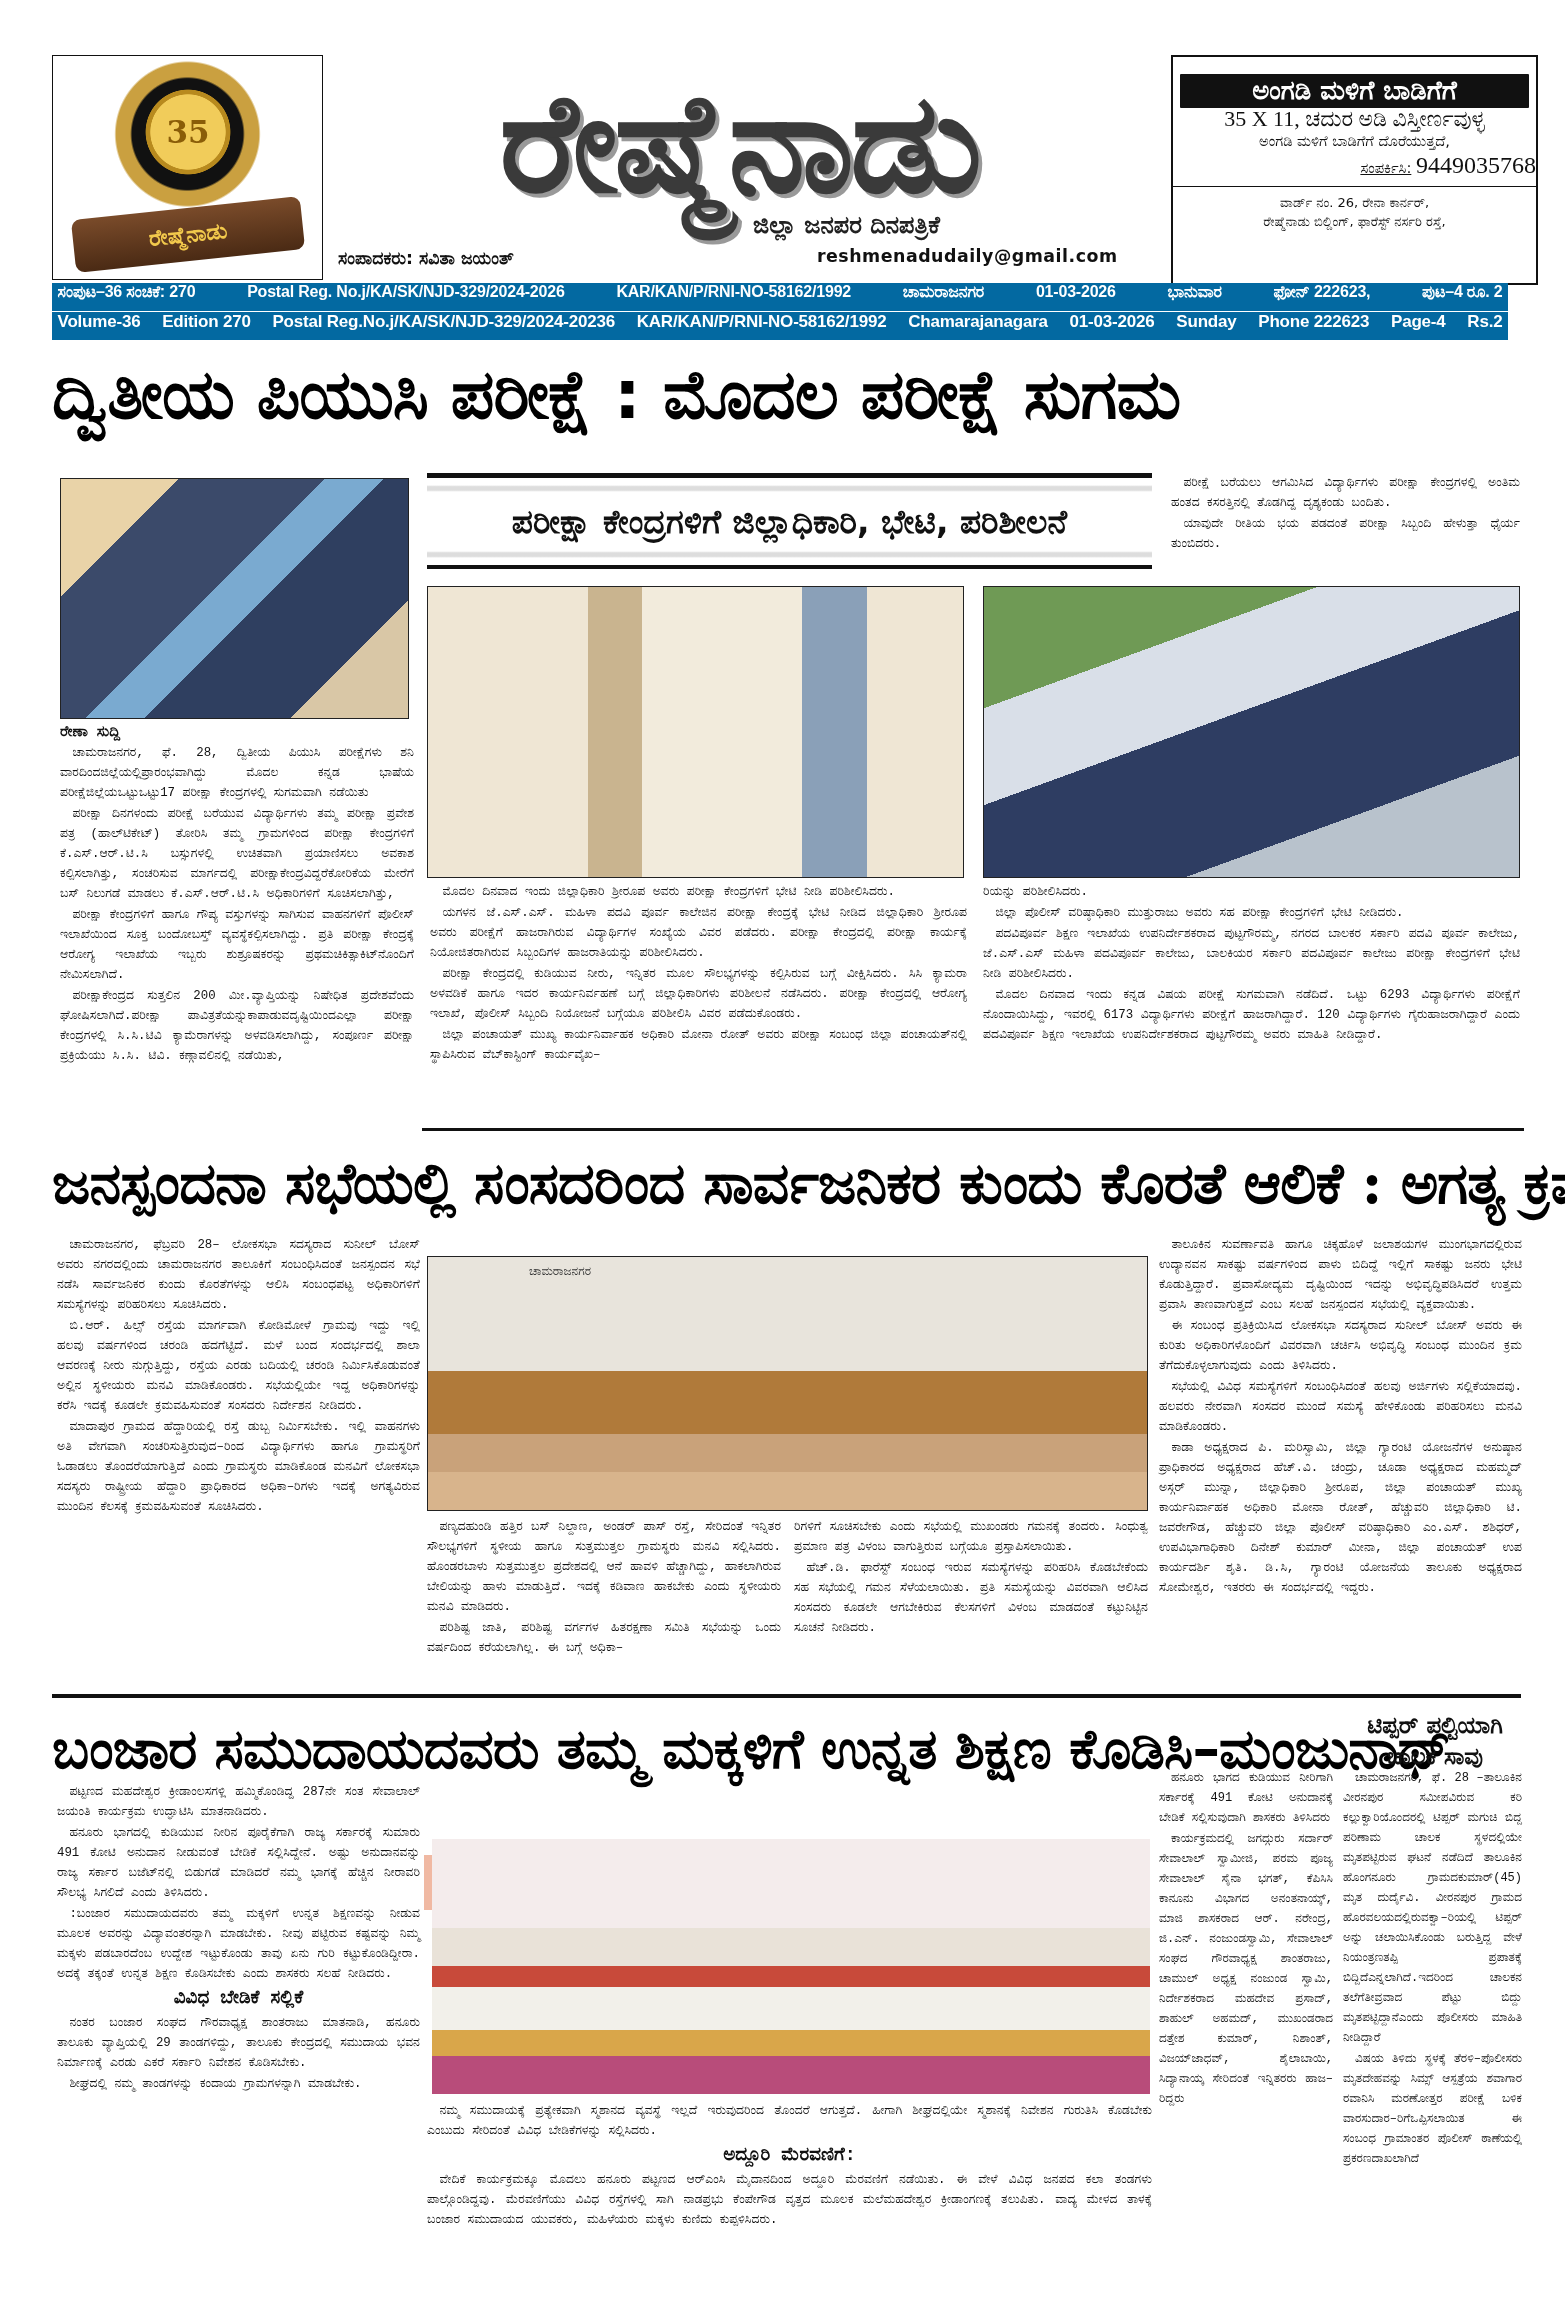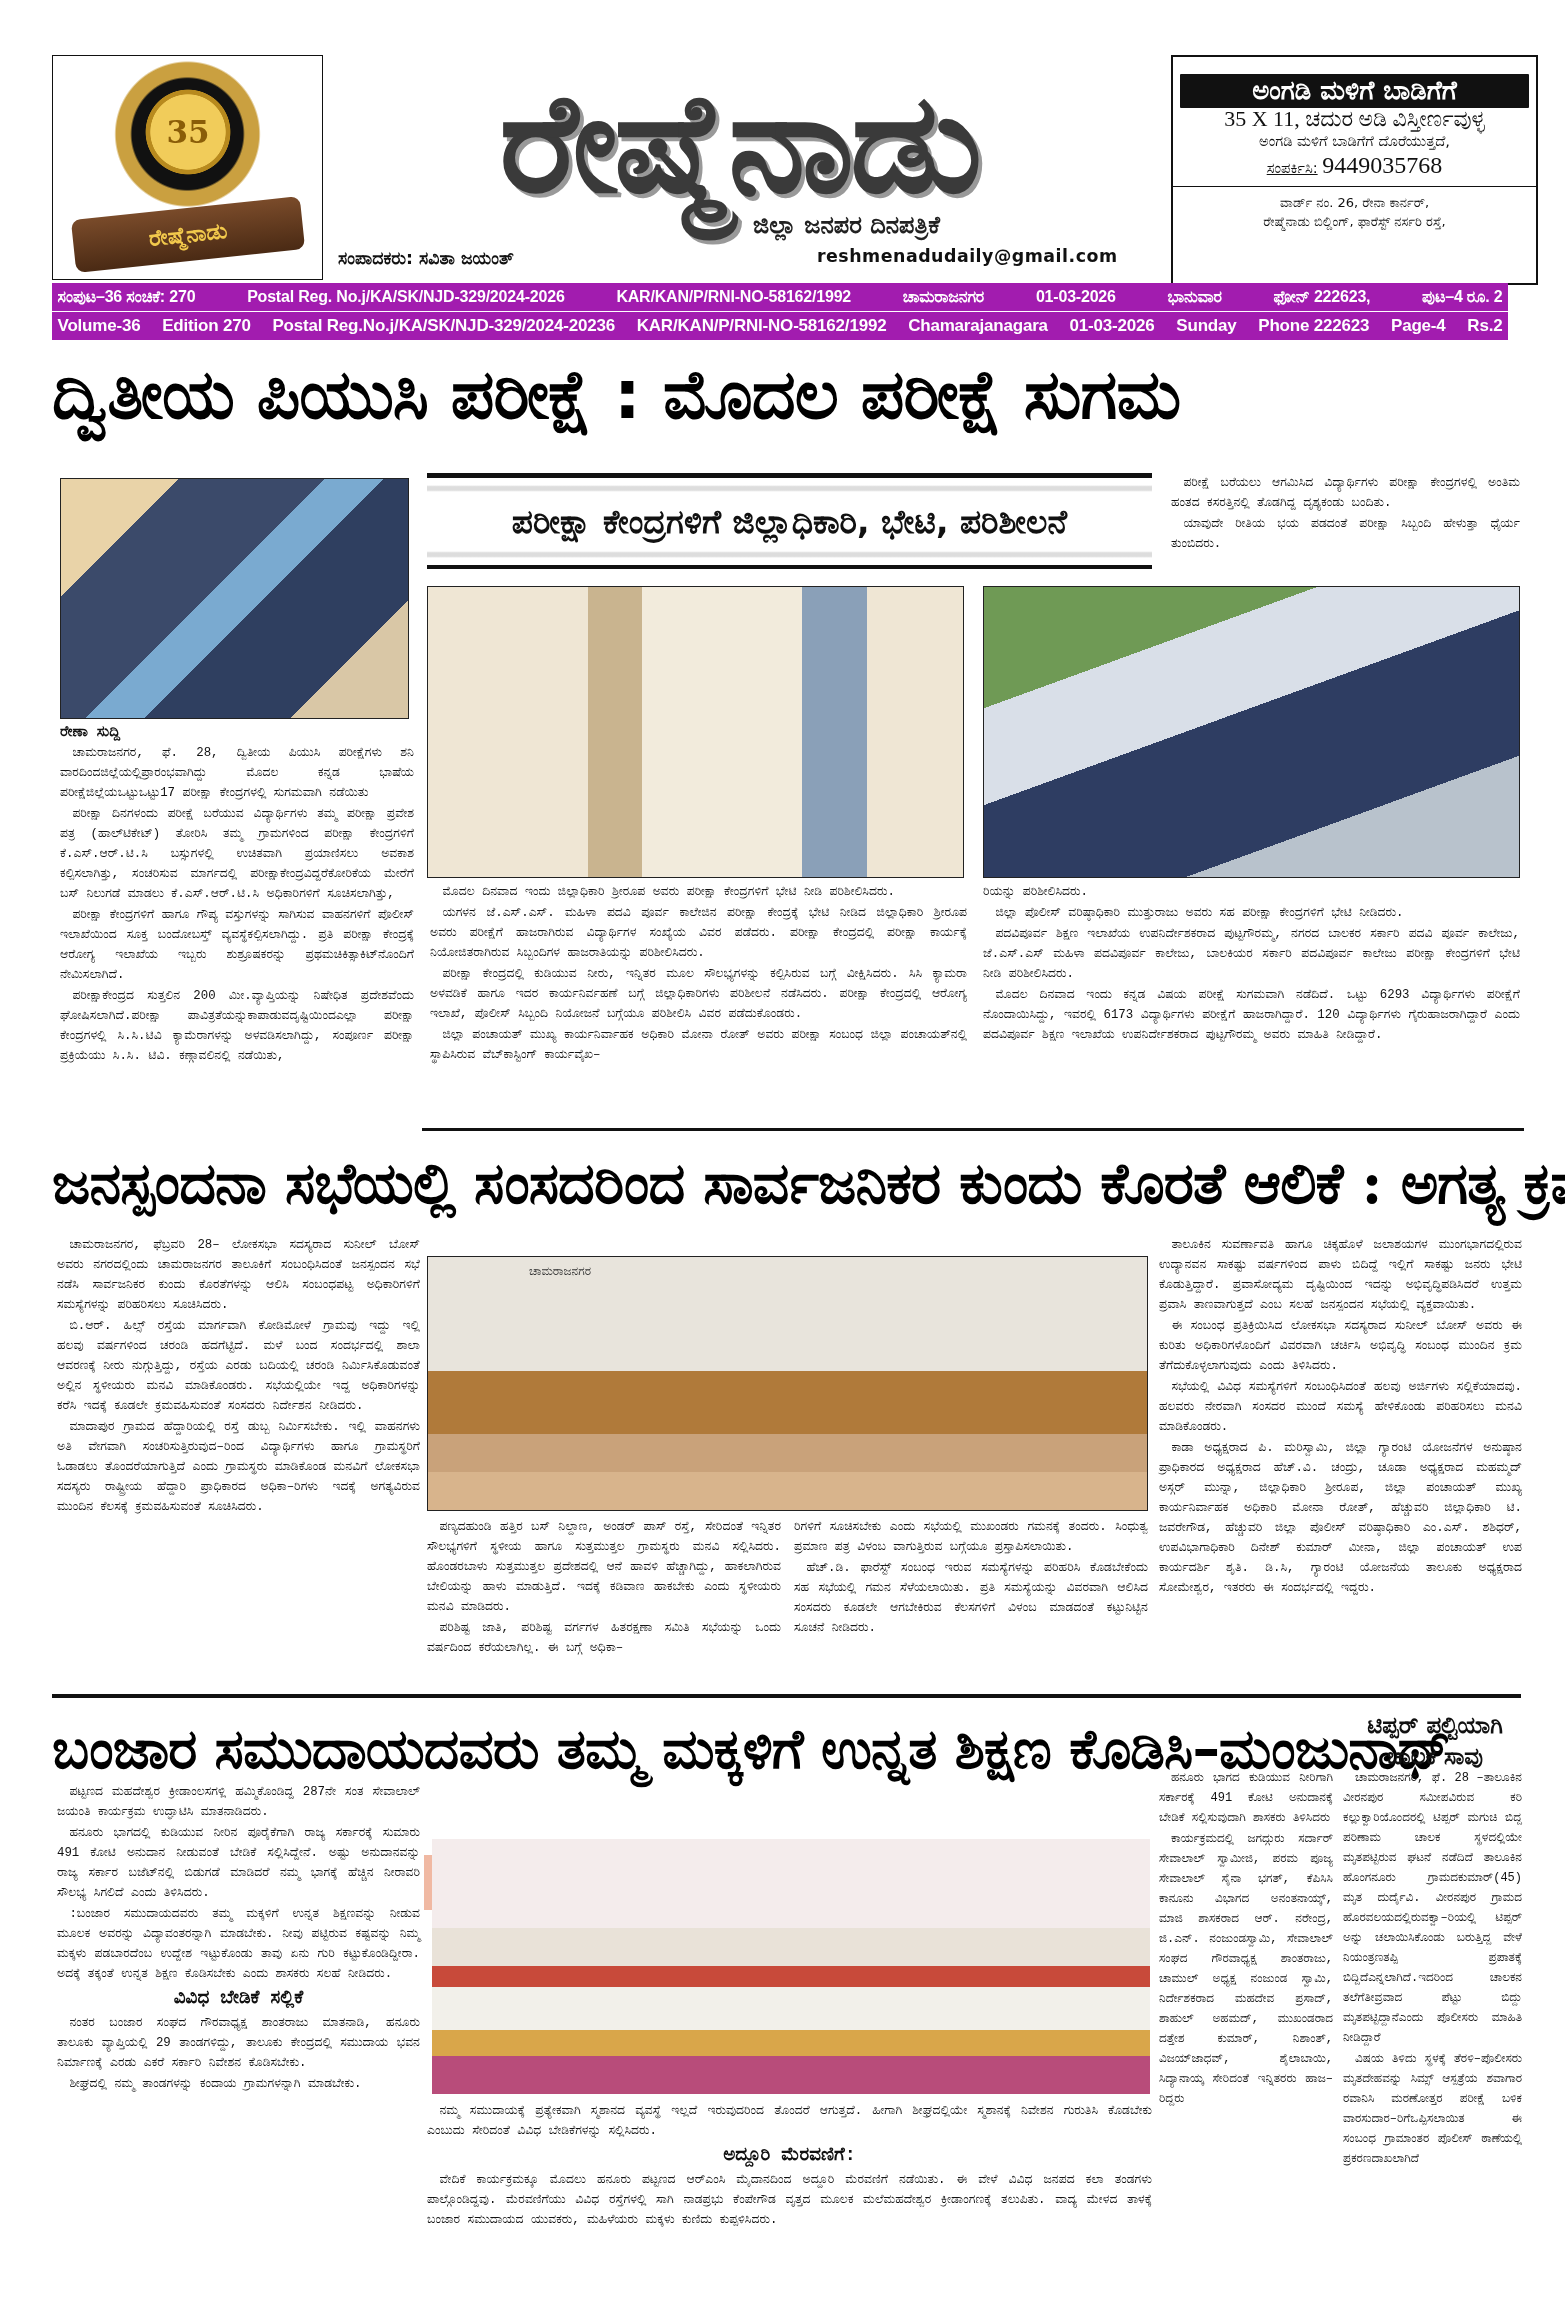--- a/index.html
+++ b/index.html
@@ -14,26 +14,26 @@
   #logo-box .ribbon{position:absolute;left:20px;top:152px;width:230px;height:53px;background:linear-gradient(#7a4b2a,#4a2a14);border-radius:9.2px;transform:rotate(-6deg);display:flex;align-items:center;justify-content:center;color:#f2c94c;font-weight:bold;font-size:22px}
   #masthead-title{left:335px;top:51px;width:808px;height:184px;display:flex;align-items:center;justify-content:center;font-family:"DejaVu Serif",serif;font-weight:bold;font-size:138px;color:#3a3a3a;letter-spacing:-3.7px;text-shadow:3.7px 3.7px 0 #999}
   #masthead-tagline{left:753px;top:211px;font-weight:bold;font-size:24px;color:#222}
   #editor-line{left:338px;top:248px;font-size:17.4px;font-weight:bold}
   #email-line{left:817px;top:246px;font-size:17.4px;font-weight:bold;letter-spacing:0.5px}
   
   #ad-box{left:1171px;top:55px;width:367px;height:230px;border:2.8px solid #111}
   #ad-box .ad-head{margin:16.5px 7.3px 0;background:#111;color:#fff;font-size:26px;font-weight:bold;text-align:center;border-radius:1px;padding:1.8px 0}
   #ad-box .ad-line{text-align:center;font-size:14.7px;line-height:22px}
   #ad-box .ad-line.big{font-family:"Liberation Serif",serif;font-size:22px}
-  #ad-box .ad-contact{text-align:center;font-size:14.7px}
+  #ad-box .ad-contact{text-align:right;font-size:14.7px}
   #ad-box .ad-phone{font-family:"Liberation Serif",serif;font-size:24px}
   #ad-box .ad-sep{border-top:1.8px solid #111;margin:7.3px 0 5.5px}
   #ad-box .ad-addr{text-align:center;font-size:13px;line-height:19px}
   
-  .infobar{left:52px;width:1456px;height:27.5px;background:#a21caf;color:#fff;font-family:"Liberation Sans",sans-serif;font-weight:bold;font-size:16px;display:flex;align-items:center;justify-content:space-between;padding:0 5.5px;white-space:nowrap;letter-spacing:-0.2px}
+  .infobar{left:52px;width:1456px;height:27.5px;background:#0369a1;color:#fff;font-family:"Liberation Sans",sans-serif;font-weight:bold;font-size:16px;display:flex;align-items:flex-start;justify-content:space-between;padding:0 5.5px;white-space:nowrap;letter-spacing:-0.2px}
   #infobar-kn{top:283px}
   #infobar-en{top:312px;font-size:17px}
   
   .headline{left:52px;width:1456px;font-weight:bold;color:#000;text-align:left;white-space:nowrap;letter-spacing:-0.9px}
   #headline-1{top:344px;font-size:68px;line-height:101px}
   #headline-2{top:1139px;font-size:57px;line-height:87px;font-family:"DejaVu Serif",serif}
   #headline-3{top:1706px;width:1139px;font-size:55px;line-height:87px}
   .rule{position:absolute;background:#111}
   .subhead-box{position:absolute;font-weight:bold;text-align:center}
   #subhead-1{left:427px;top:473px;width:725px;height:96px;border-top:5.5px solid #111;border-bottom:4.6px solid #111;background:linear-gradient(#fff 0 8%,#ddd 10% 14%,#fff 16% 84%,#ddd 86% 90%,#fff 92%);font-size:33px;line-height:87px}

